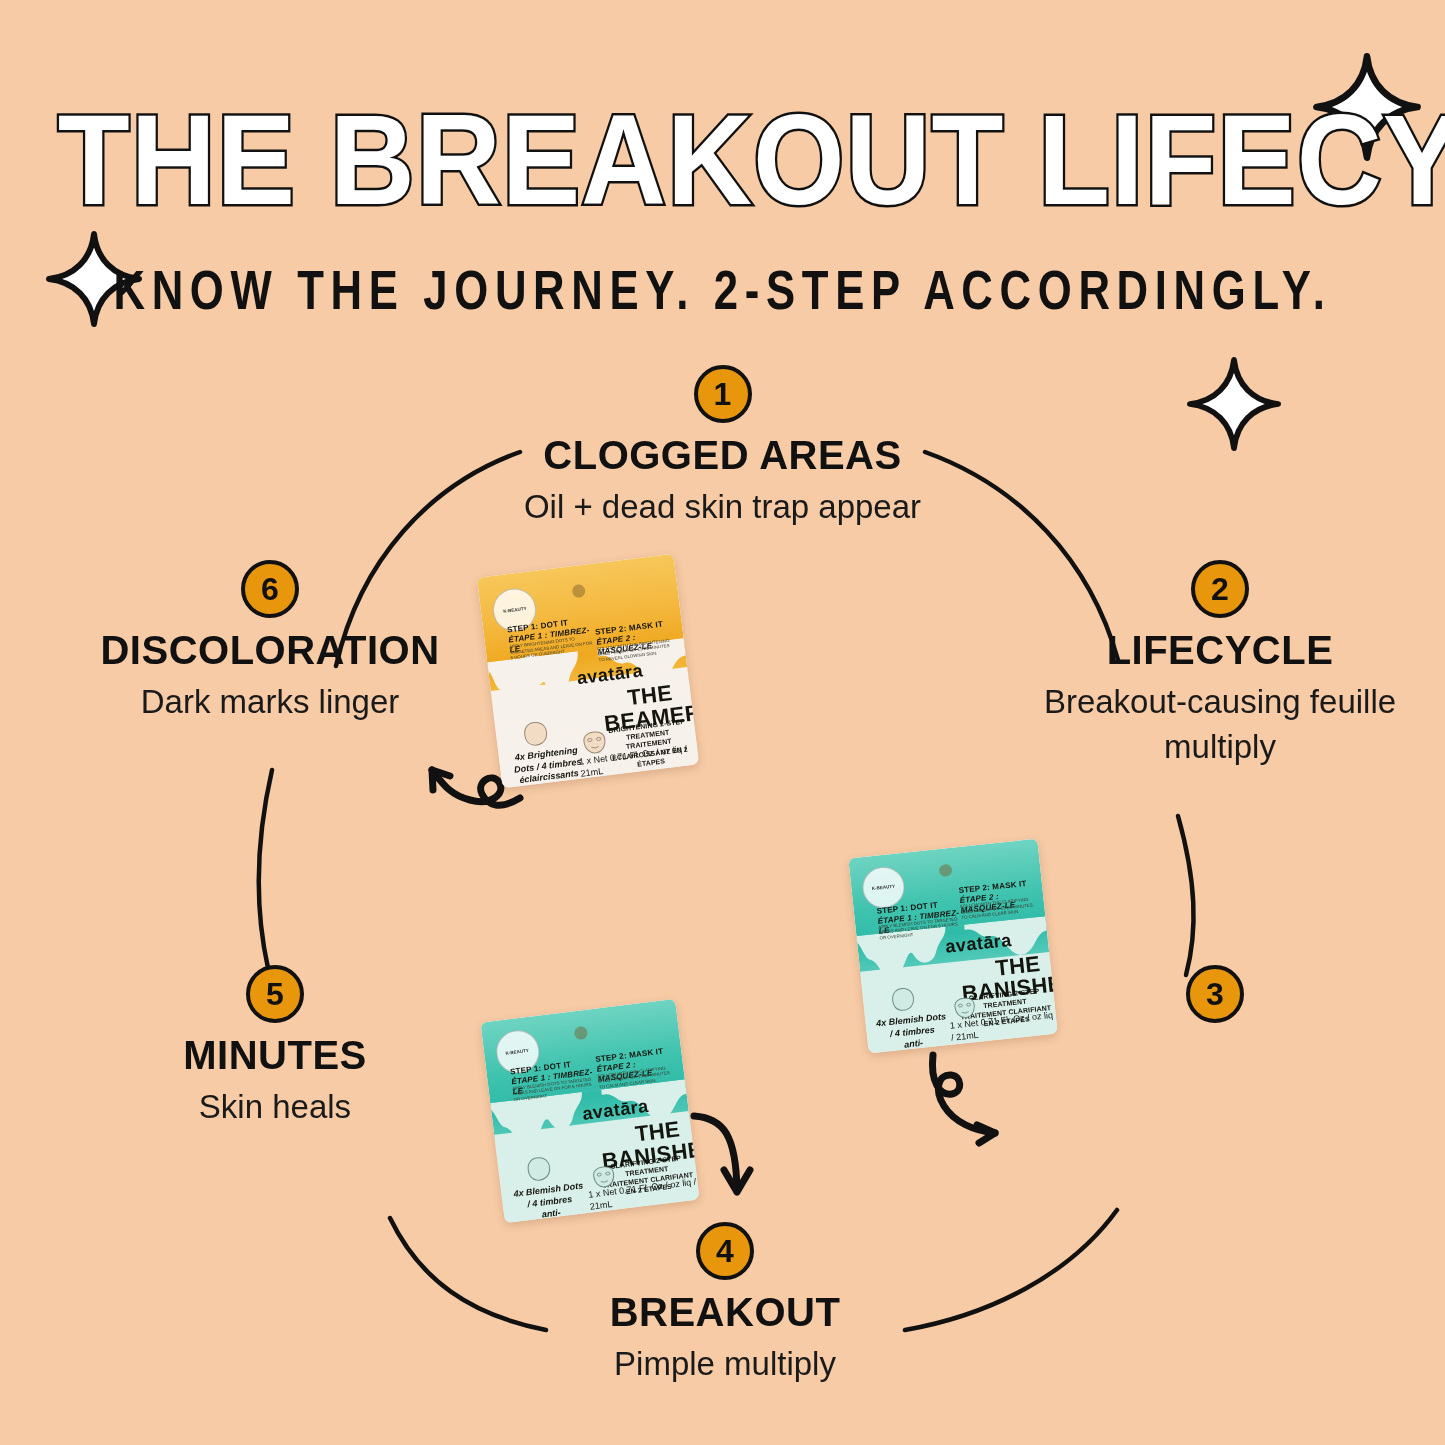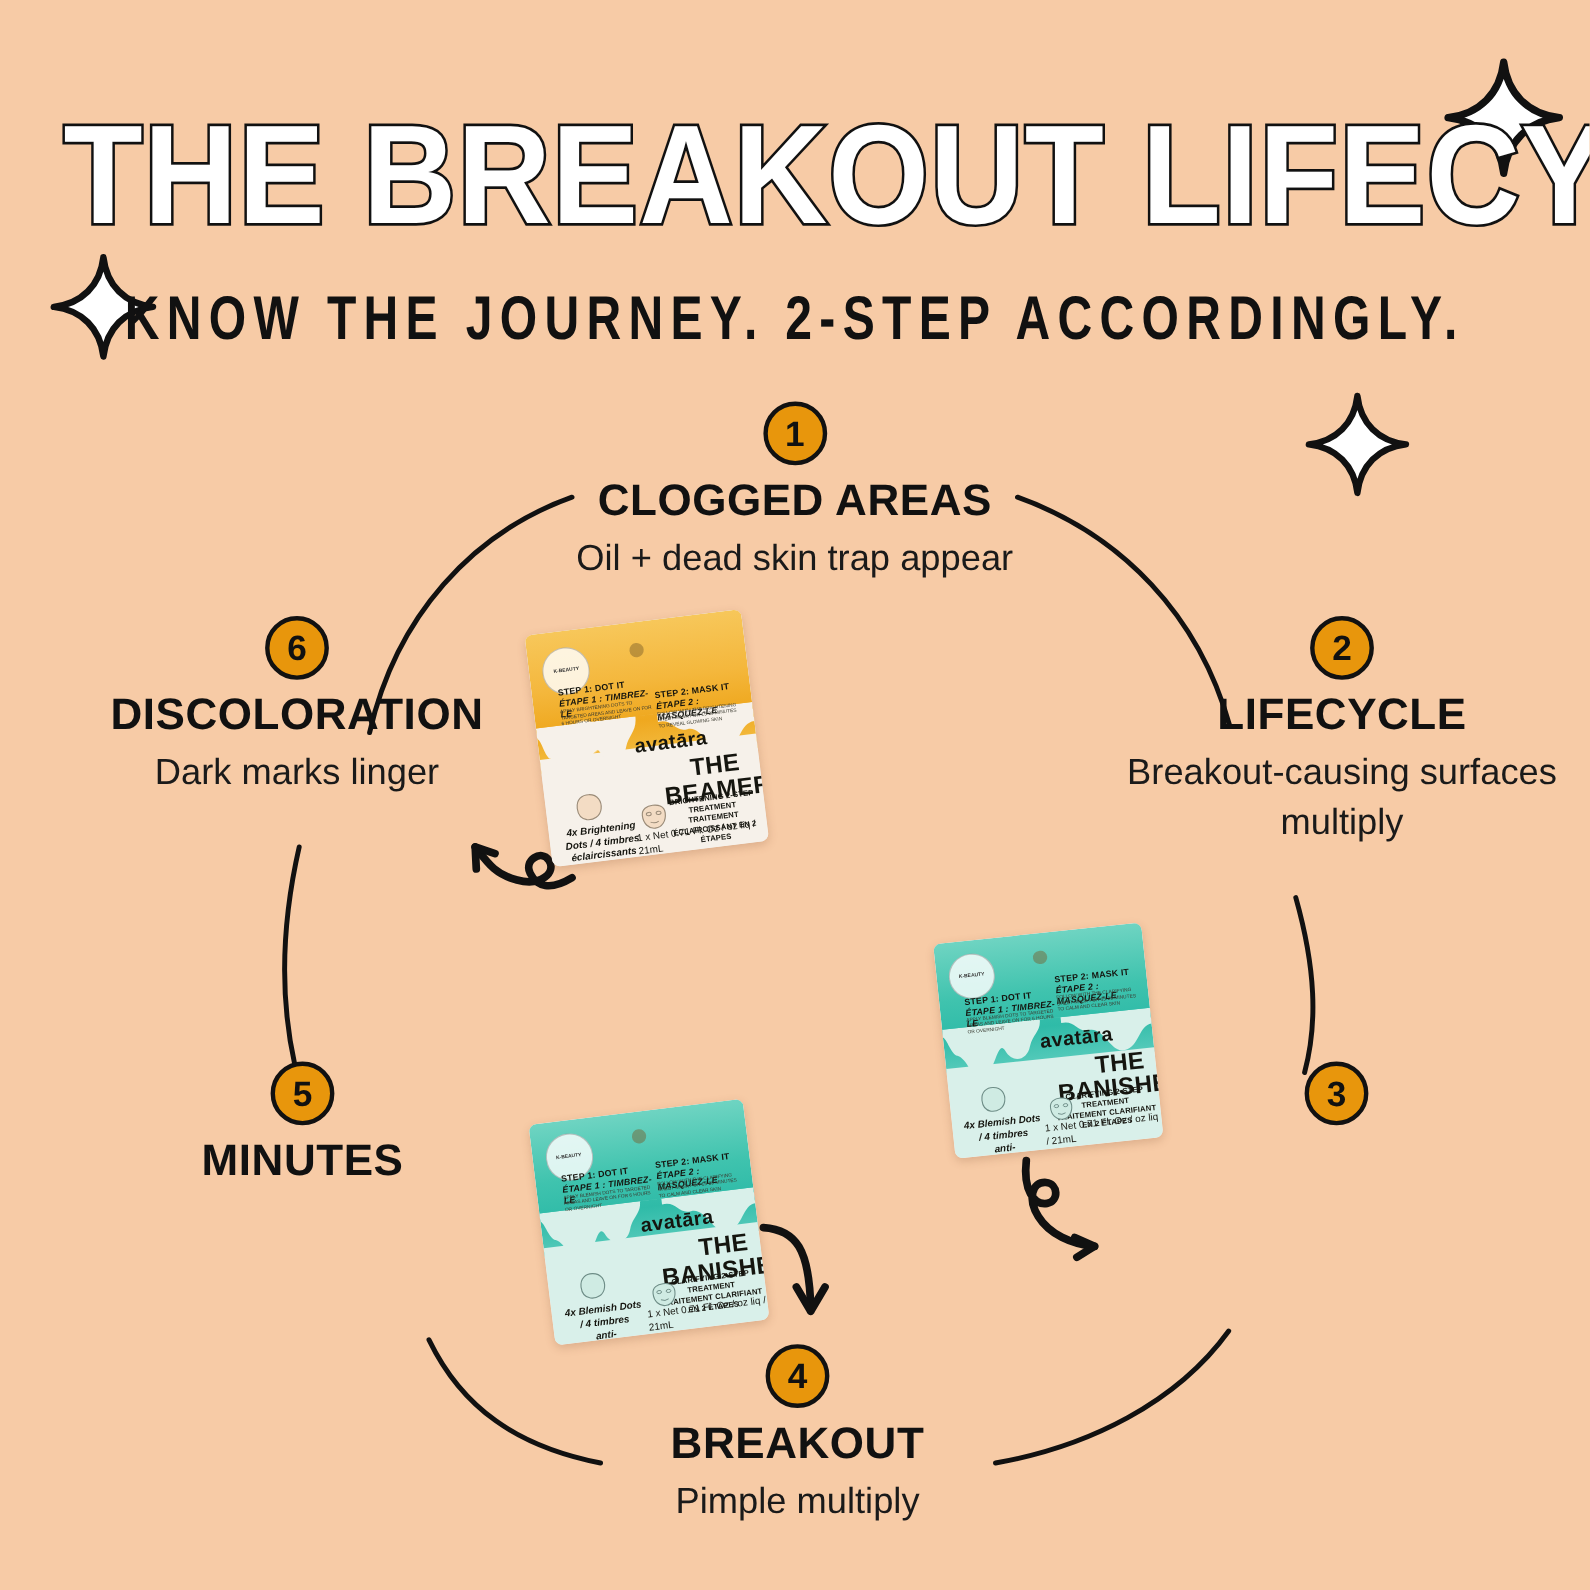--- a/index.html
+++ b/index.html
@@ -173,36 +173,37 @@
 
   <div class="node" id="node1">
     <div class="badge">1</div>
     <div class="node-title">CLOGGED AREAS</div>
     <div class="node-desc">Oil + dead skin trap appear</div>
   </div>
 
   <div class="node" id="node2">
     <div class="badge">2</div>
     <div class="node-title">LIFECYCLE</div>
-    <div class="node-desc">Breakout-causing surfaces multiply</div>
+    <div class="node-desc">Breakout-causing feuille multiply</div>
   </div>
 
   <div class="node" id="node3">
     <div class="badge">3</div>
   </div>
 
   <div class="node" id="node4">
     <div class="badge">4</div>
     <div class="node-title">BREAKOUT</div>
     <div class="node-desc">Pimple multiply</div>
   </div>
 
   <div class="node" id="node5">
     <div class="badge">5</div>
     <div class="node-title">MINUTES</div>
+    <div class="node-desc">Skin heals</div>
   </div>
 
   <div class="node" id="node6">
     <div class="badge">6</div>
     <div class="node-title">DISCOLORATION</div>
     <div class="node-desc">Dark marks linger</div>
   </div>
 
   <div class="packet beamer rot-a" style="left:489px;top:565px;width:198px;height:212px;">
     <div class="topgrad"></div>

